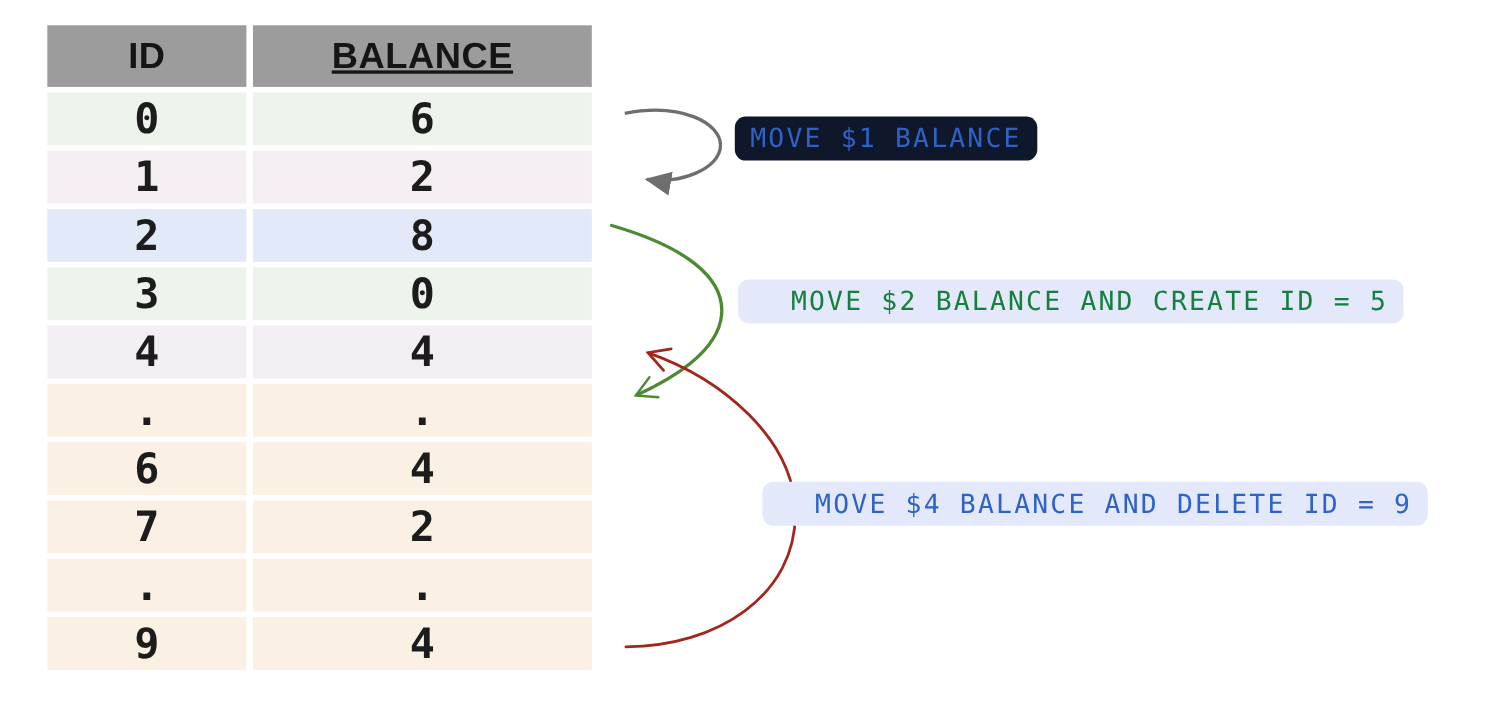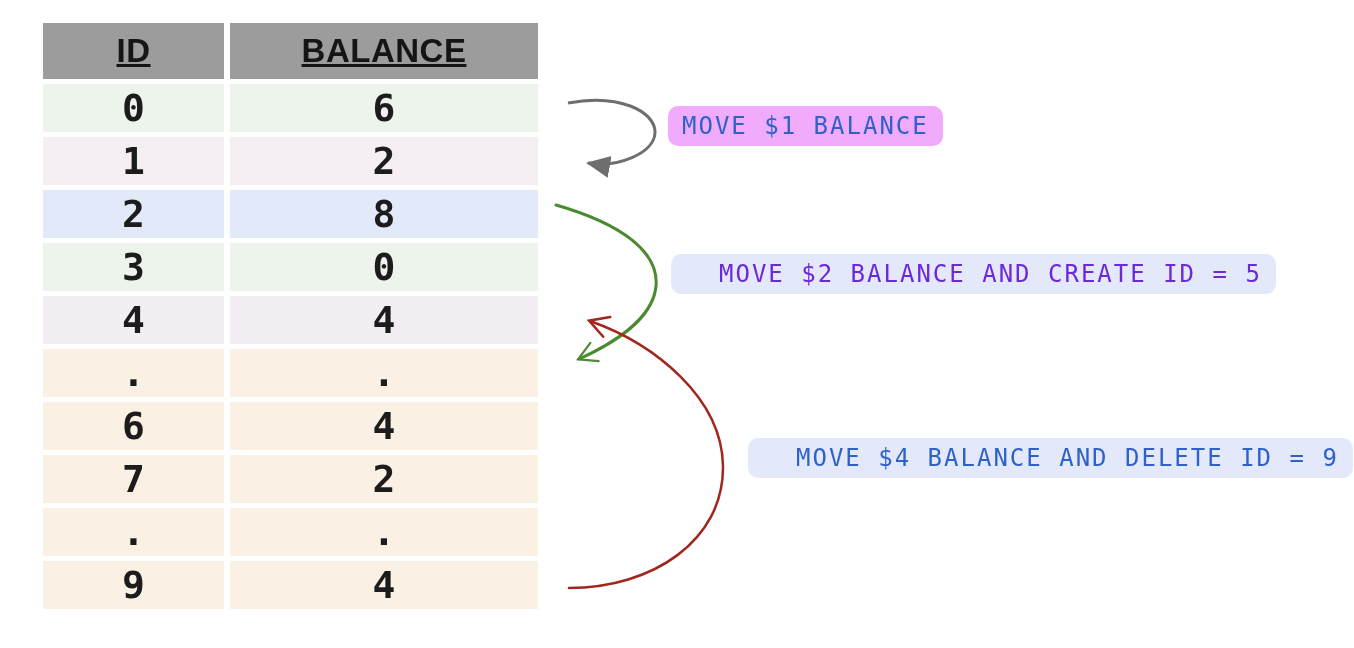--- a/index.html
+++ b/index.html
@@ -33,32 +33,32 @@
     border-radius: 10px;
     padding: 5px 14px;
     font-family: "DejaVu Sans Mono", monospace;
     font-size: 24px;
     letter-spacing: 2px;
     white-space: nowrap;
     line-height: 1.25;
   }
   .pill-1 { left: 668px; top: 106px; }
   .pill-2 { left: 671px; top: 254px; }
-  .pill-3 { left: 748px; top: 438px; padding-left: 48px; }
+  .pill-3 { left: 693px; top: 438px; padding-left: 48px; }
 
   .arrows { position: absolute; left: 0; top: 0; pointer-events: none; }
 </style>
 </head>
 <body>
 
 <div class="diagram">
 
   <div class="acct-table">
     <div class="thead">
-      <div class="hcell" style="background: rgb(156, 156, 156); text-decoration: underline;">ID</div>
+      <div class="hcell" style="background: rgb(156, 156, 156);">ID</div>
       <div class="hcell" style="background: rgb(156, 156, 156); text-decoration: underline;">BALANCE</div>
     </div>
 
     <div style="display:flex;flex-direction:column;gap:5px;">
         <div class="trow">
           <div class="cell" style="background: rgb(236, 244, 235);">0</div>
           <div class="cell" style="background: rgb(236, 244, 235);">6</div>
         </div>
         <div class="trow">
           <div class="cell" style="background: rgb(245, 238, 243);">1</div>
@@ -109,17 +109,17 @@
       </marker>
       <marker id="head-red" viewBox="0 0 12 12" refX="10.5" refY="6" markerWidth="10" markerHeight="10" orient="auto">
         <path d="M2,1 L11,6 L2,11" fill="none" stroke-linecap="round" stroke-width="1.2" stroke="#a3261d"></path>
       </marker>
     </defs>
     <path d="M 568 103 C 620 93, 655 112, 655 132 C 655 154, 616 168, 588 163" fill="none" stroke-width="3" marker-end="url(#head-gray)" stroke="#6e6e6e"></path>
     <path d="M 556 205 C 622 224, 659 252, 656 286 C 653 320, 610 345, 579 359" fill="none" stroke-width="3" stroke-linecap="round" marker-end="url(#head-green)" stroke="#4c8a31"></path>
     <path d="M 569 588 C 652 588, 724 541, 723 466 C 722 398, 655 344, 590 321" fill="none" stroke-width="2.5" stroke-linecap="round" marker-end="url(#head-red)" stroke="#a3261d"></path>
   </svg>
 
-  <div class="pill pill-1" style="background: #f0abfc; color: rgb(47, 98, 200); text-align: right;">MOVE $1 BALANCE</div>
-  <div class="pill pill-2" style="background: rgb(227, 233, 250); color: #6d28d9; padding-left: 48px;">MOVE $2 BALANCE AND CREATE ID = 5</div>
+  <div class="pill pill-1" style="background: #0f172a; color: rgb(47, 98, 200); text-align: right;">MOVE $1 BALANCE</div>
+  <div class="pill pill-2" style="background: rgb(227, 233, 250); color: #15803d; padding-left: 48px;">MOVE $2 BALANCE AND CREATE ID = 5</div>
   <div class="pill pill-3" style="background: rgb(227, 233, 250); color: rgb(47, 98, 200);">MOVE $4 BALANCE AND DELETE ID = 9</div>
 
 </div>
 
 </body></html>

